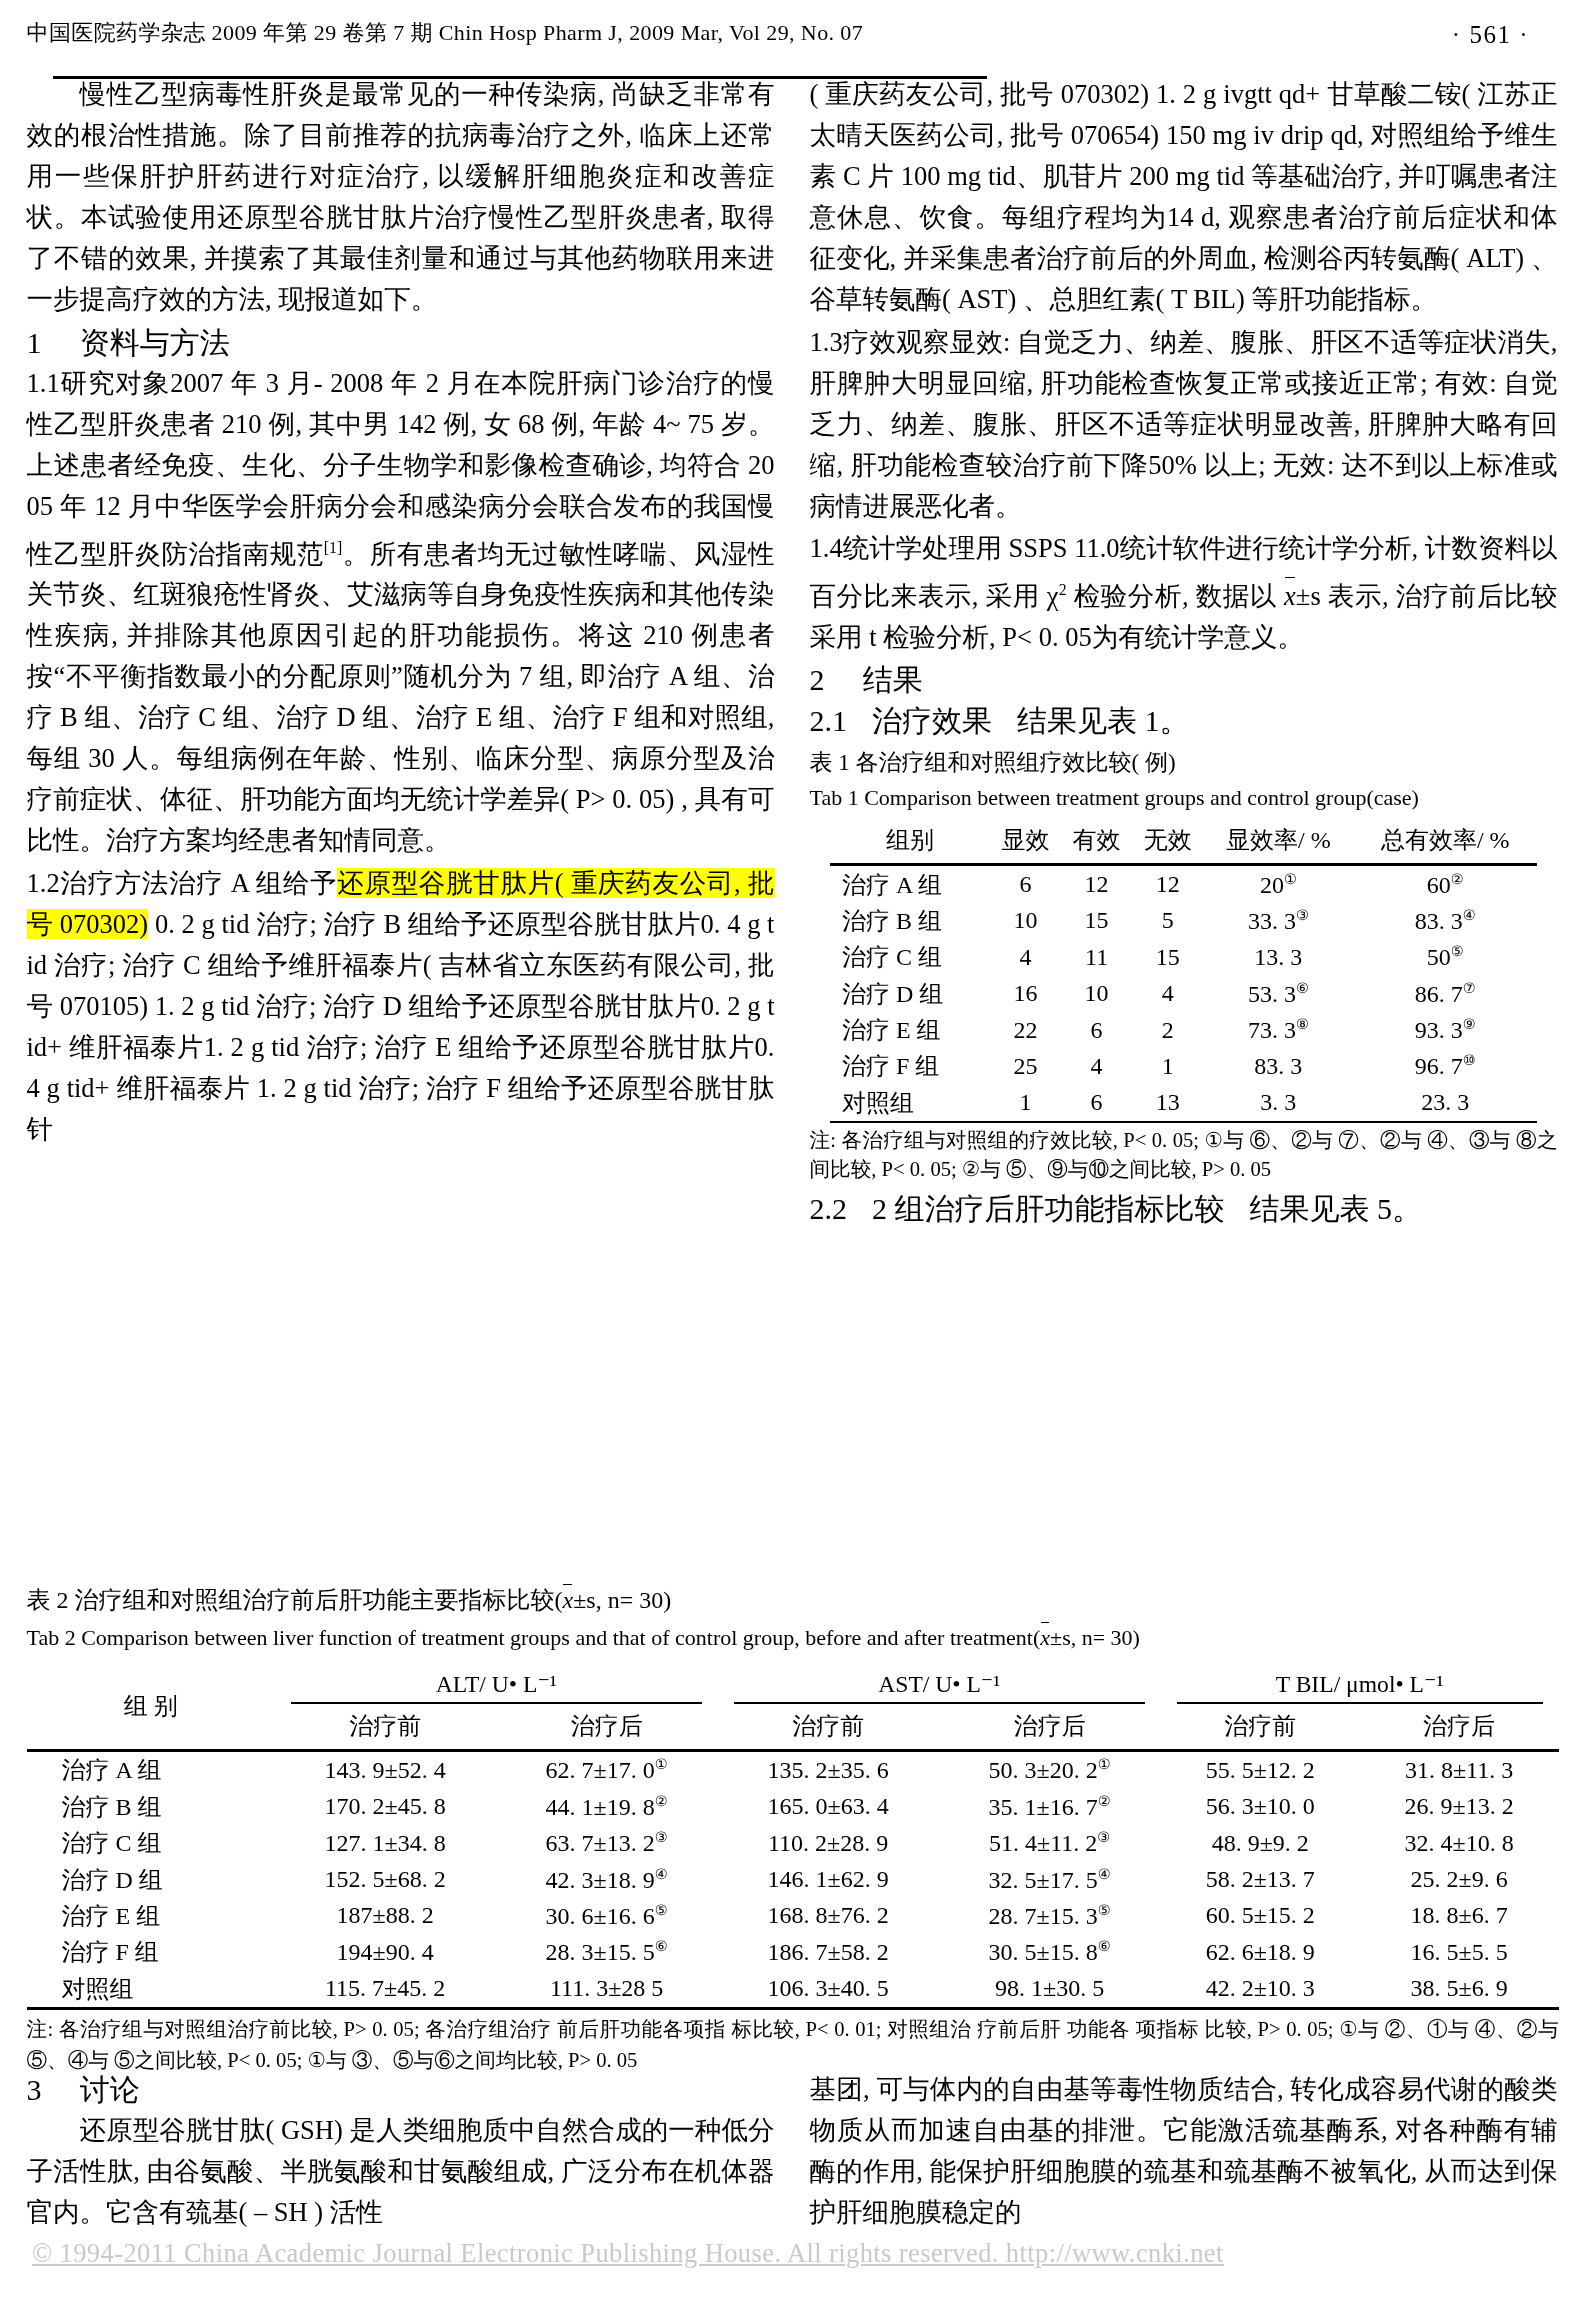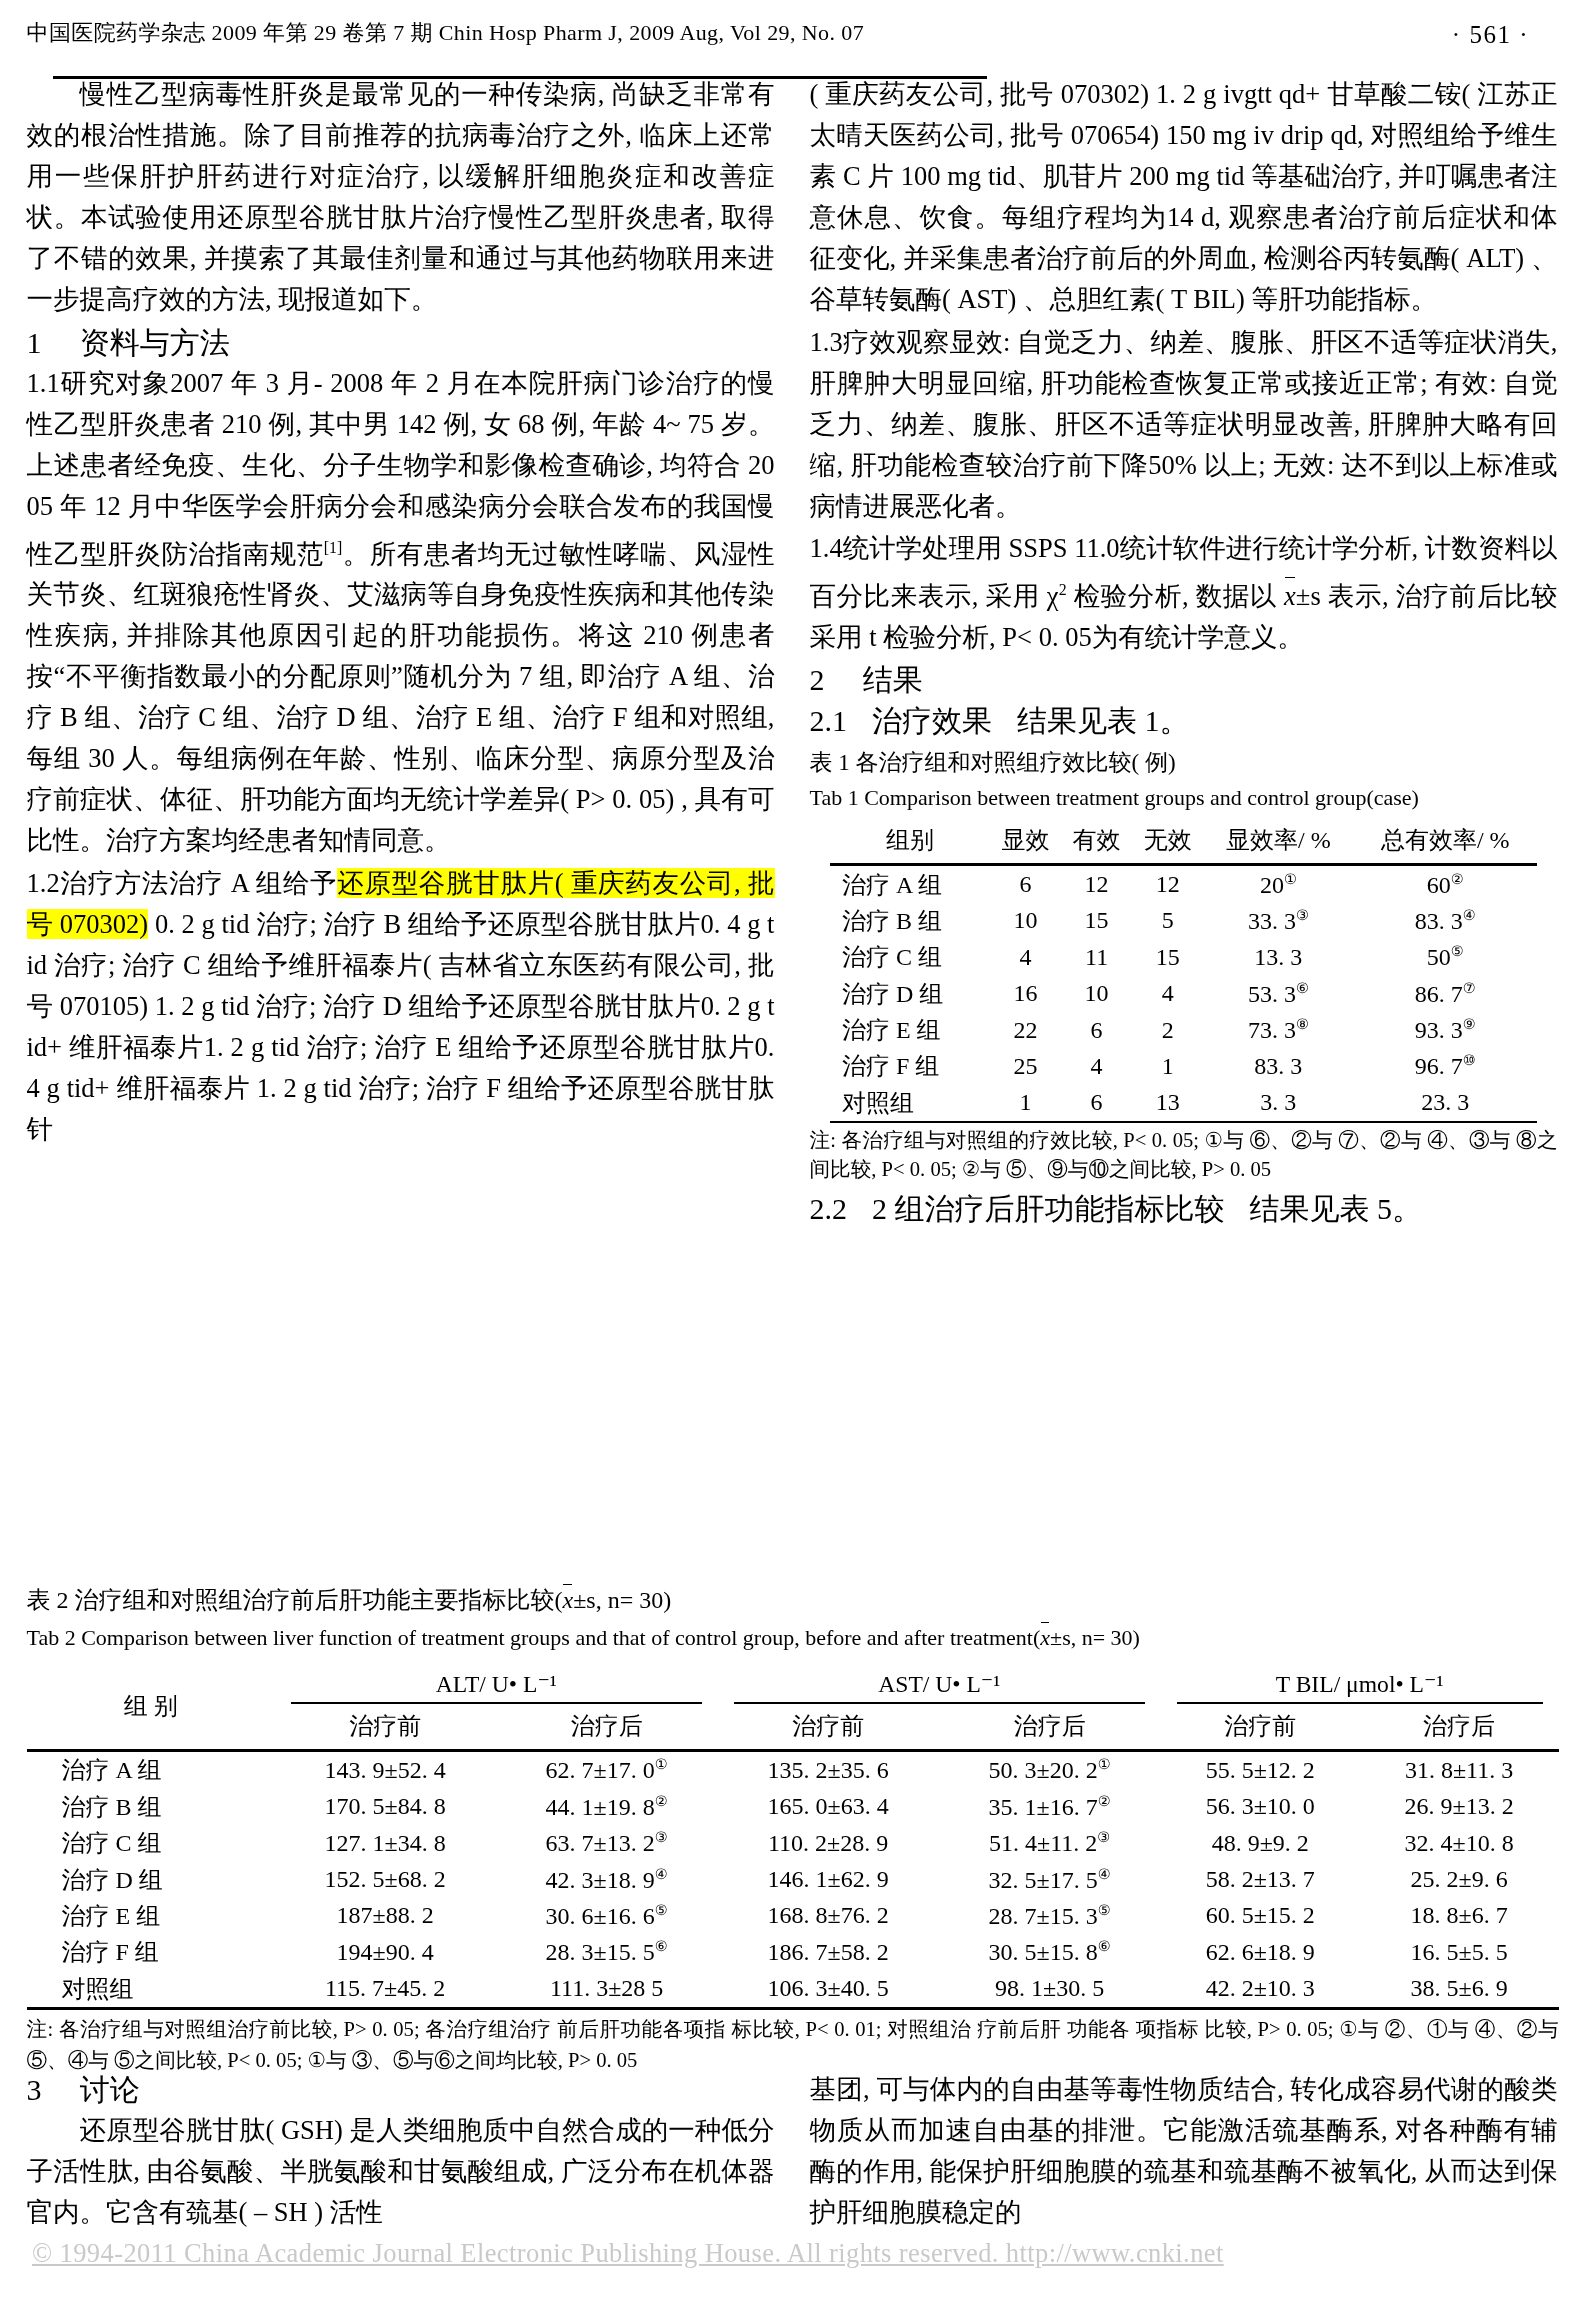--- a/index.html
+++ b/index.html
@@ -206,21 +206,21 @@
     letter-spacing: 0.4px;
     text-decoration: underline;
   }
 </style>
 </head>
 <body>
 
 <div id="page">
 
   <div class="runhead">
-    <div class="runhead-text">中国医院药学杂志 2009 年第 29 卷第 7 期  Chin Hosp Pharm J, 2009 Aug, Vol 29, No. 07</div>
+    <div class="runhead-text">中国医院药学杂志 2009 年第 29 卷第 7 期  Chin Hosp Pharm J, 2009 Mar, Vol 29, No. 07</div>
     <div class="runhead-page">· 561 ·</div>
     <div class="runhead-rule"></div>
   </div>
 
   <div class="cols">
 
     <div class="col">
 
       <p class="p indent">慢性乙型病毒性肝炎是最常见的一种传染病, 尚缺乏非常有效的根治性措施。除了目前推荐的抗病毒治疗之外, 临床上还常用一些保肝护肝药进行对症治疗, 以缓解肝细胞炎症和改善症状。本试验使用还原型谷胱甘肽片治疗慢性乙型肝炎患者, 取得了不错的效果, 并摸索了其最佳剂量和通过与其他药物联用来进一步提高疗效的方法, 现报道如下。</p>
 
@@ -388,21 +388,21 @@
             <td class="grp">治疗 A 组</td>
             <td>143. 9±52. 4</td>
             <td>62. 7±17. 0<sup>①</sup></td>
             <td>135. 2±35. 6</td>
             <td>50. 3±20. 2<sup>①</sup></td>
             <td>55. 5±12. 2</td>
             <td>31. 8±11. 3</td>
           </tr>
           <tr>
             <td class="grp">治疗 B 组</td>
-            <td>170. 5±84. 8</td>
+            <td>170. 2±45. 8</td>
             <td>44. 1±19. 8<sup>②</sup></td>
             <td>165. 0±63. 4</td>
             <td>35. 1±16. 7<sup>②</sup></td>
             <td>56. 3±10. 0</td>
             <td>26. 9±13. 2</td>
           </tr>
           <tr>
             <td class="grp">治疗 C 组</td>
             <td>127. 1±34. 8</td>
             <td>63. 7±13. 2<sup>③</sup></td>

